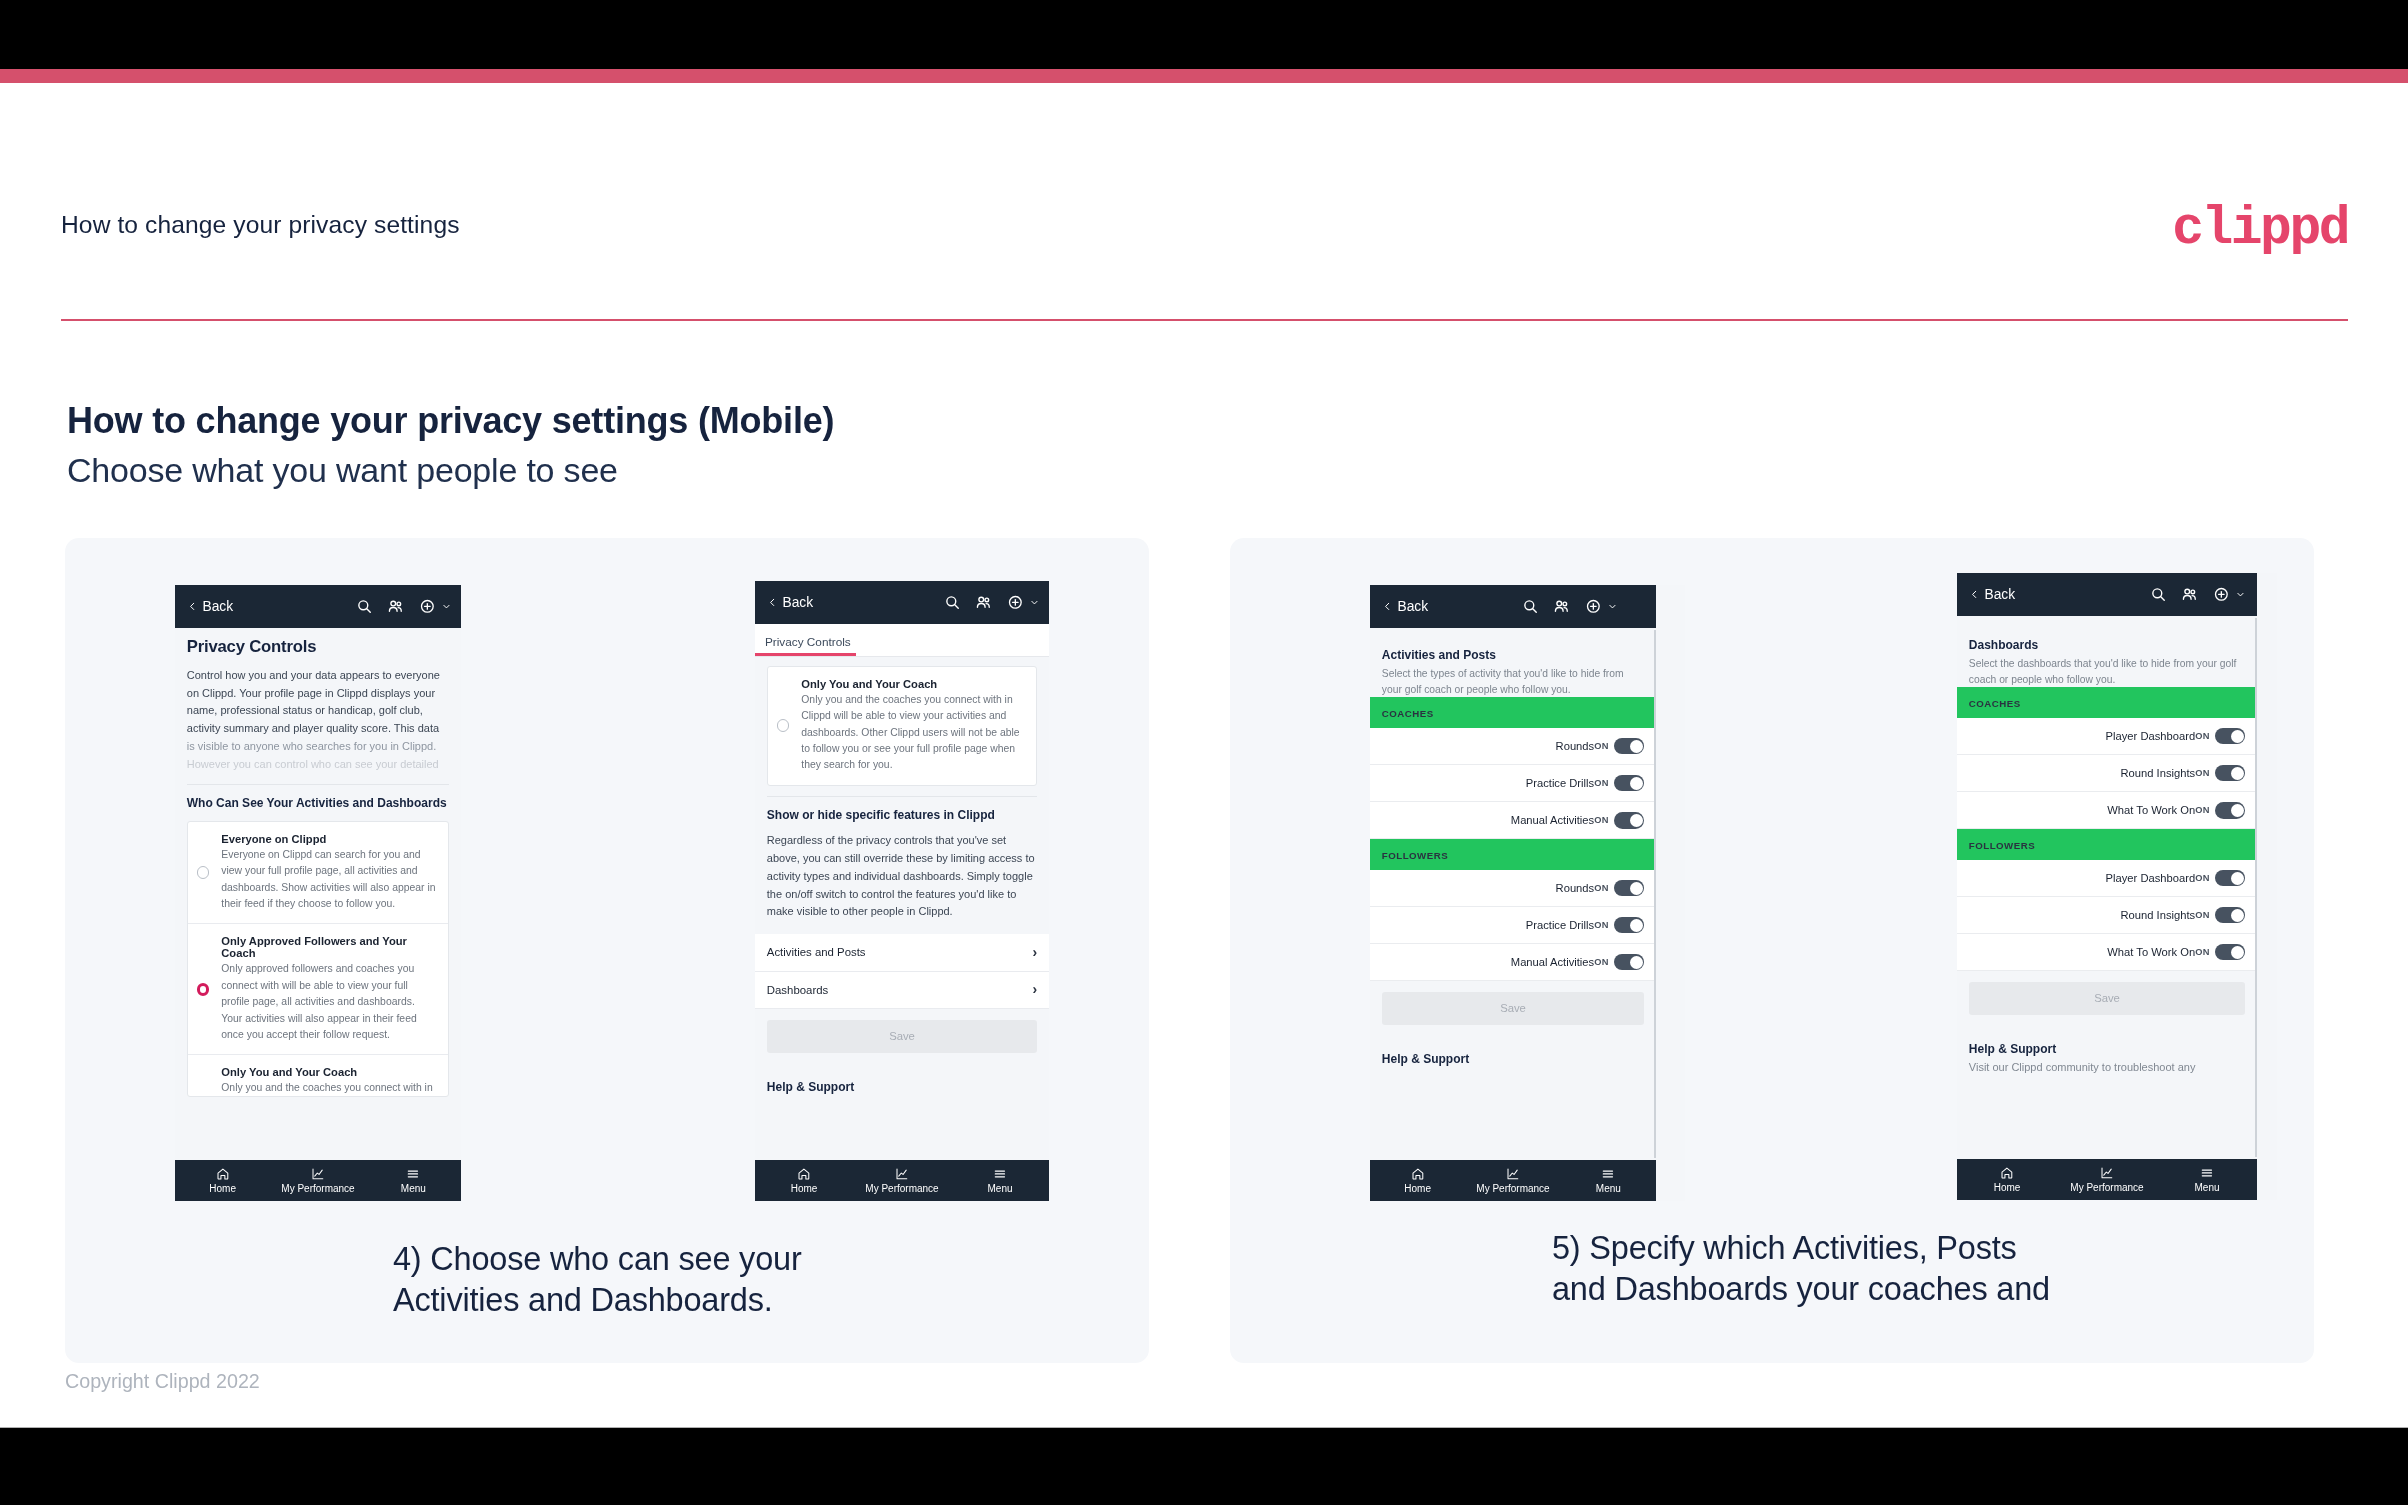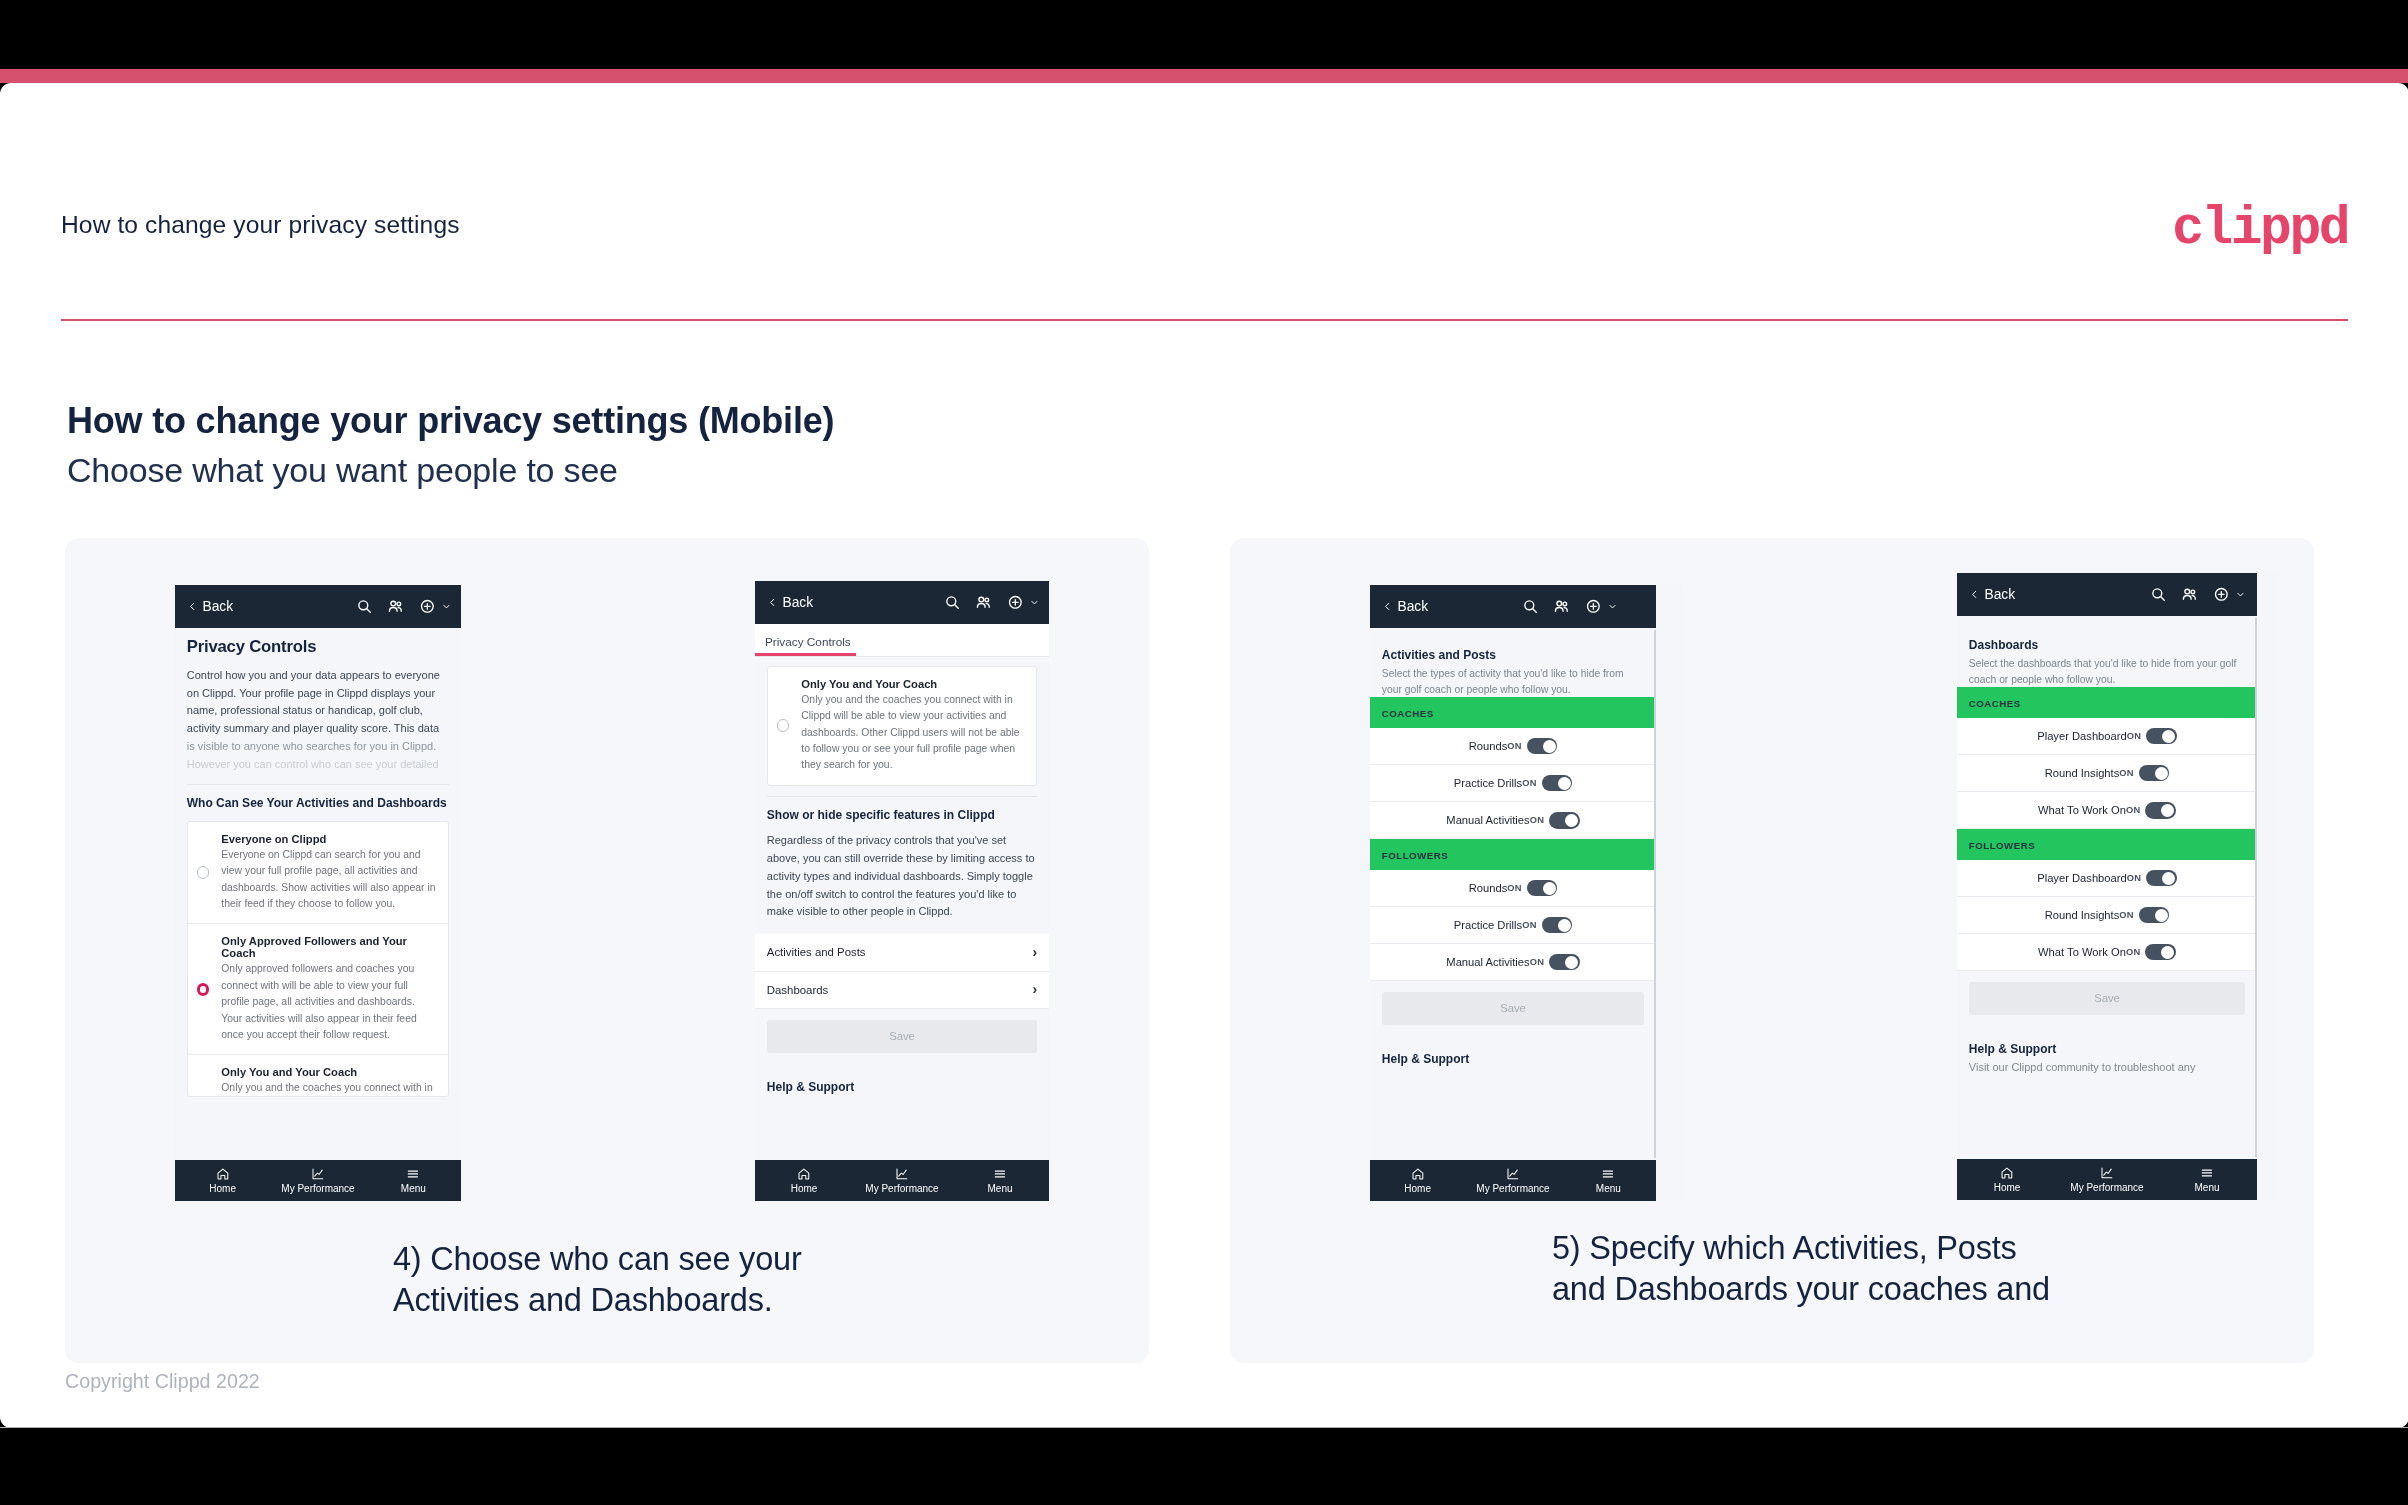--- a/index.html
+++ b/index.html
@@ -10,21 +10,21 @@
     overflow: hidden;
   }
   .screen { position: relative; width: 2409px; height: 1505px; background: #000; }
 
   .top-black { position: absolute; left:0; top:0; width:2409px; height:69px; background:#000000; }
   .top-pink  { position: absolute; left:0; top:69px; width:2409px; height:13.8px; background:#d5506c; }
   .bottom-black { position: absolute; left:0; top:1428px; width:2409px; height:77px; background:#000000; }
   .bottom-hair { position:absolute; left:0; top:1427px; width:2409px; height:1px; background:#b0b0b0; }
 
   .slide {
-    position: absolute; left:0; top:83px; width:2409px; height:1345px; background:#ffffff;border-radius:11px;
+    position: absolute; left:0; top:83px; width:2409px; height:1345px; background:#ffffff;
   }
 
   
   .hdr-title {
     position:absolute; left:61px; top:128px;
     font-size:24.6px; color:#16233e; letter-spacing:0.1px;
   }
   .logo {
     position:absolute; right:61px; top:120px;
     font-size:53px; font-weight:bold; color:#e8days;
@@ -111,21 +111,21 @@
 
   .savebtn {
     margin:10.8px 11.8px 0 11.8px; height:32.5px; background:#e7e9ec; border-radius:3px;
     display:flex; align-items:center; justify-content:center;
     font-size:11.3px; color:#a8adb5;
   }
   .help-h { font-size:12px; font-weight:bold; color:#16233e; padding:27.6px 11.8px 0 11.8px; }
   .help-b { font-size:11px; color:#808892; padding:3px 11.8px 0 11.8px; line-height:1.5; }
 
   .tog-row {
-    background:#fff; display:flex; align-items:center; justify-content:center;
+    background:#fff; display:flex; align-items:center; justify-content:flex-end;
     padding:9.9px 11.8px; border-bottom:1px solid #eaecef;
   }
   .tog-label { font-size:11.2px; color:#1a2230; }
   .tog-right { display:flex; align-items:center; gap:5px; }
   .tog-on { font-size:9.3px; font-weight:bold; color:#4a525e; letter-spacing:0.3px; }
   .switch {
     width:30.5px; height:16.3px; border-radius:8.9px; background:#475260; position:relative;
   }
   .switch .knob {
     position:absolute; right:1.6px; top:1.6px; width:13px; height:13px;

